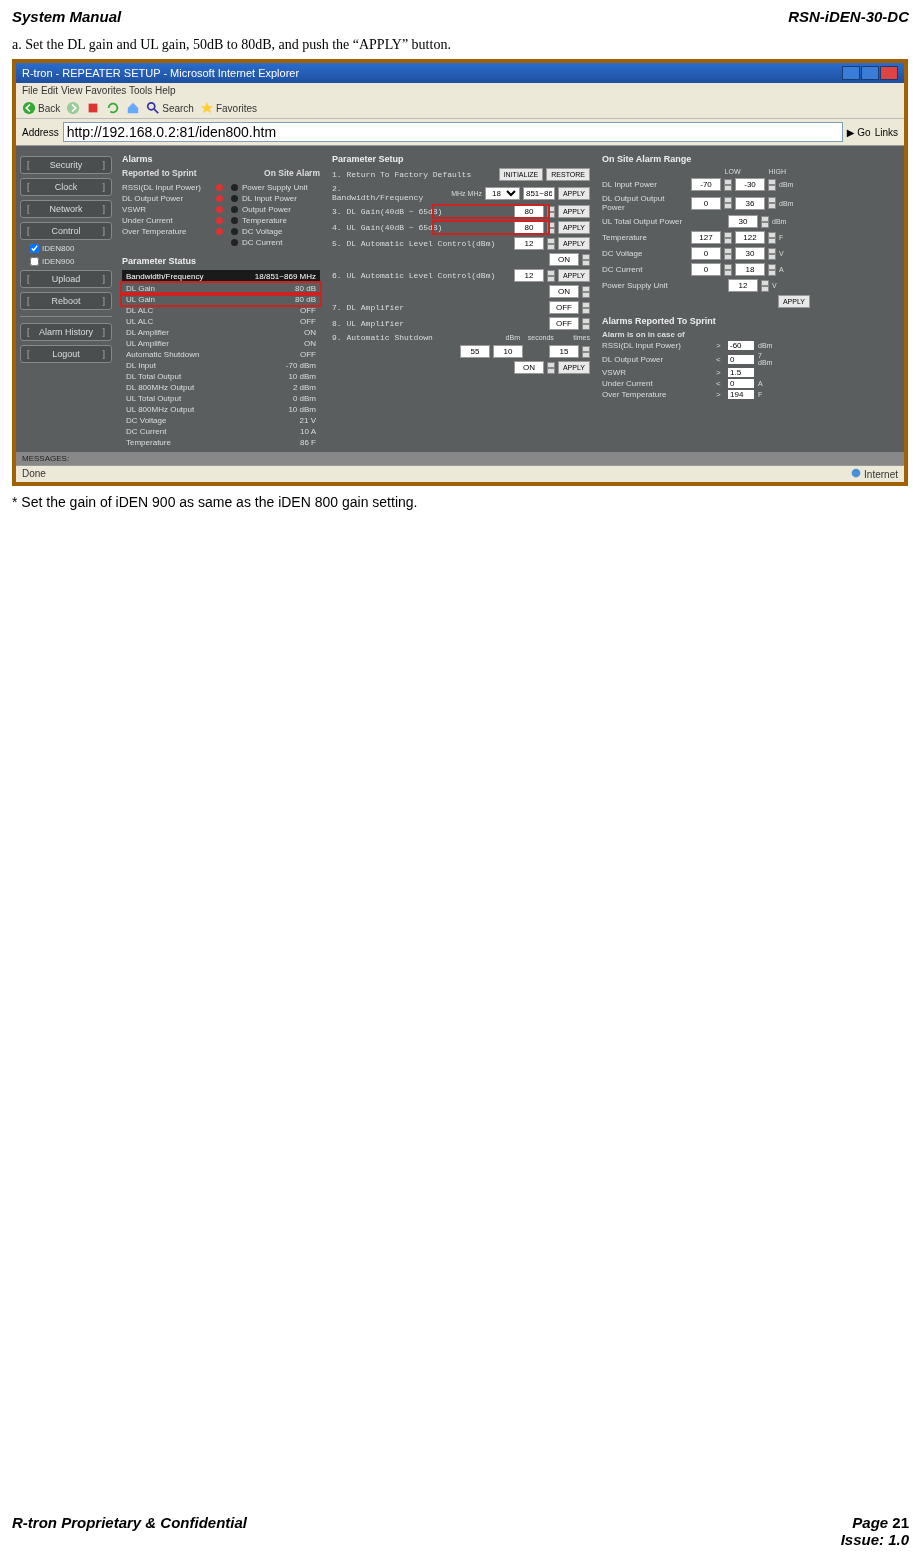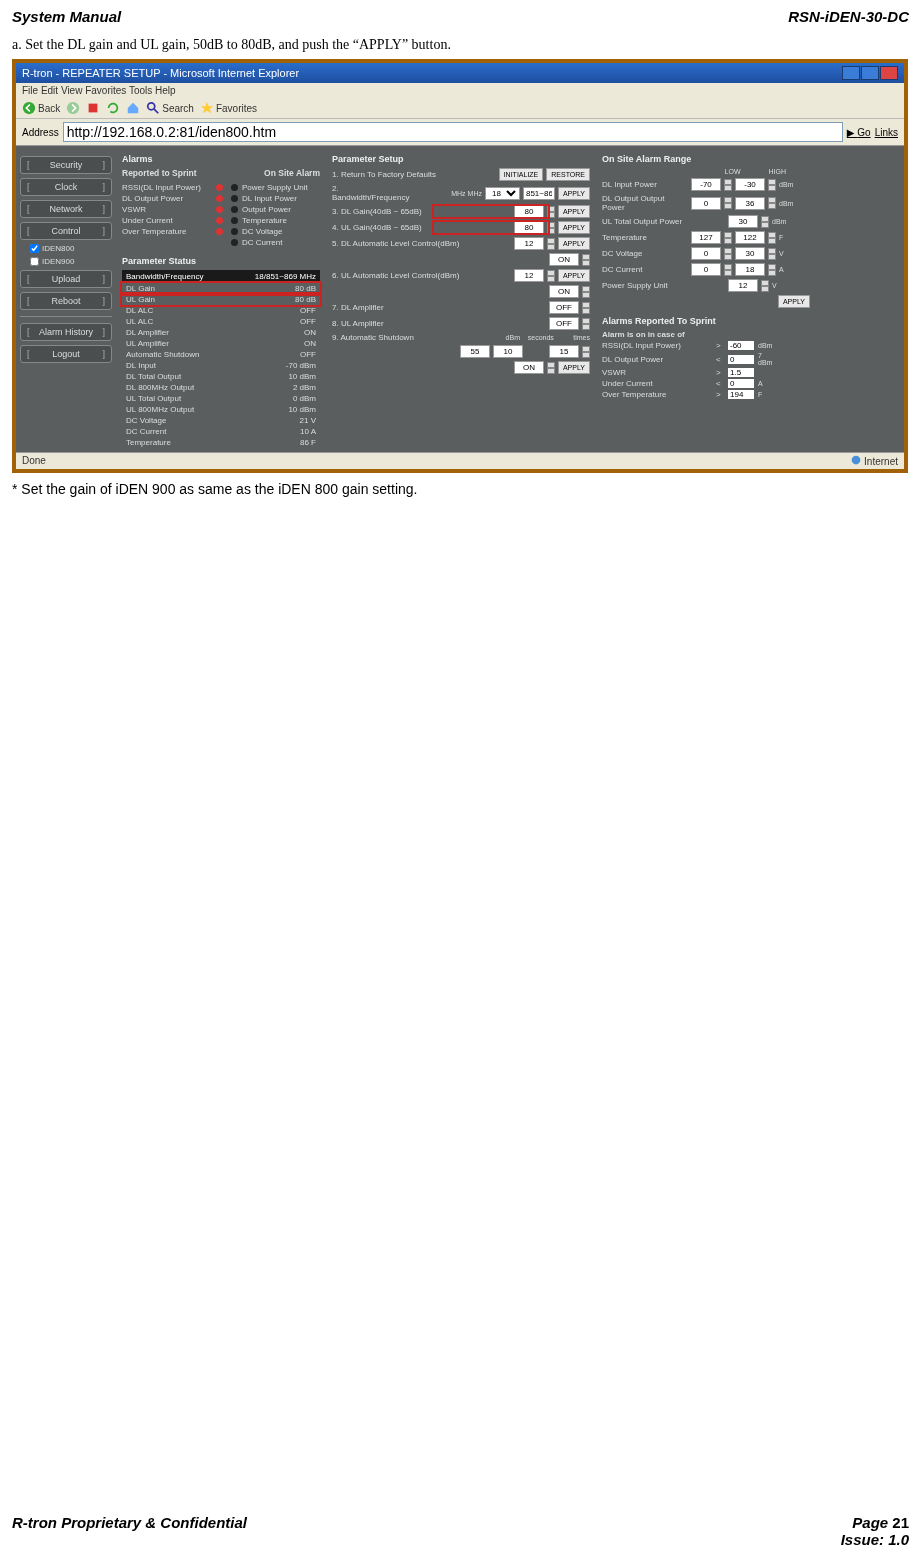--- a/index.html
+++ b/index.html
@@ -14,21 +14,21 @@
   .titlebar { background: linear-gradient(#2a6dcc, #1e4fa0); color: #fff; font-size: 11px; padding: 3px 6px; display: flex; align-items: center; justify-content: space-between; }
   .winctrl { display: flex; gap: 1px; }
   .winctrl span { width: 18px; height: 14px; background: #3a7dd8; border: 1px solid #1a3a70; display: inline-block; }
   .winctrl .close { background: #d44; }
   .menubar { background: #ece9d8; font-size: 10px; padding: 2px 6px; color: #333; }
   .toolbar { background: #ece9d8; padding: 3px 6px; display: flex; align-items: flex-start; gap: 6px; font-size: 10px; border-bottom: 1px solid #bbb; }
   .tbtn { display: inline-flex; align-items: center; gap: 2px; color: #333; }
   .tbtn svg { width: 14px; height: 14px; }
   .addrbar { background: #ece9d8; padding: 3px 6px; display: flex; align-items: center; gap: 4px; font-size: 10px; border-bottom: 1px solid #999; }
   .addrbar input { flex: 1; font-size: 14px; padding: 1px 3px; background: #fff; border: 1px solid #7f9db9; }
-  .gobtn { font-size: 10px; text-decoration: underline; }
+  .gobtn { font-size: 10px; }
   .statusbar { background: #ece9d8; font-size: 10px; padding: 2px 6px; display: flex; justify-content: space-between; border-top: 1px solid #999; color: #333; }
 
   
   .content { background: #5a5e5f; display: flex; font-size: 9px; color: #ddd; }
   .sidebar { width: 100px; padding: 6px 4px; }
   .sb-item { background: #4a4e4f; border: 1px solid #888; border-radius: 3px; margin: 4px 0; padding: 3px 6px; font-size: 9px; display: flex; justify-content: space-between; }
   .sb-item .brk { color: #aaa; }
   .sb-check { margin: 4px 0 4px 10px; font-size: 8px; display: flex; align-items: center; gap: 3px; }
   .sb-check input { width: 9px; height: 9px; }
   .sb-divider { border-top: 1px solid #888; margin: 6px 0; }
@@ -46,21 +46,21 @@
   .alarm-row .lbl { width: 90px; }
   .dot { width: 7px; height: 7px; border-radius: 50%; display: inline-block; margin: 0 4px; }
   .dot.r { background: #d33; }
   .dot.k { background: #222; }
 
   .pstatus-head { background: #1a1a1a; color: #fff; font-size: 8px; padding: 2px 4px; display: flex; justify-content: space-between; }
   .pstatus-row { display: flex; justify-content: space-between; font-size: 8px; padding: 1px 4px; }
   .hl { outline: 2px solid #c22; }
 
   .param-row { display: flex; align-items: center; font-size: 8px; margin: 3px 0; gap: 3px; }
-  .param-row .pl { flex: 1; }
+  .param-row .pl { flex: 1; font-family: Liberation Mono, monospace; }
   .mini-sel, .mini-inp { font-size: 8px; background: #fff; color: #000; border: 1px solid #999; padding: 0 2px; height: 13px; }
   .mini-inp { width: 30px; text-align: center; }
   .mini-inp.w { width: 32px; }
   .mini-btn { font-size: 7px; background: #e8e8e8; color: #000; border: 1px solid #999; padding: 0 4px; height: 13px; }
   .spin { display: inline-flex; flex-direction: column; }
   .spin span { width: 8px; height: 6px; background: #ddd; border: 1px solid #888; font-size: 5px; line-height: 4px; text-align: center; }
   .hl-row { position: relative; }
   .hl-row::after { content: ""; position: absolute; left: 100px; right: 40px; top: -1px; bottom: -1px; border: 2px solid #c22; pointer-events: none; }
 
   .range-head { display: flex; font-size: 7px; justify-content: flex-end; gap: 28px; padding-right: 24px; margin-bottom: 3px; }
@@ -565,20 +565,21 @@
                 <span class="sl">Over Temperature</span>
                 <span class="op">&gt;</span>
                 <span class="sv">194</span>
                 <span class="unit">F</span>
               </div>
             </div>
         </div>
       </div>
     </div>
 
+    <div class="msg">MESSAGES:</div>
 
     <div class="statusbar">
       <span>Done</span>
       <span>
         <svg width="10" height="10" viewBox="0 0 16 16">
             <circle cx="8" cy="8" r="7" fill="#4a90d9"></circle>
           </svg>
         <span>Internet</span>
       </span>
     </div>

